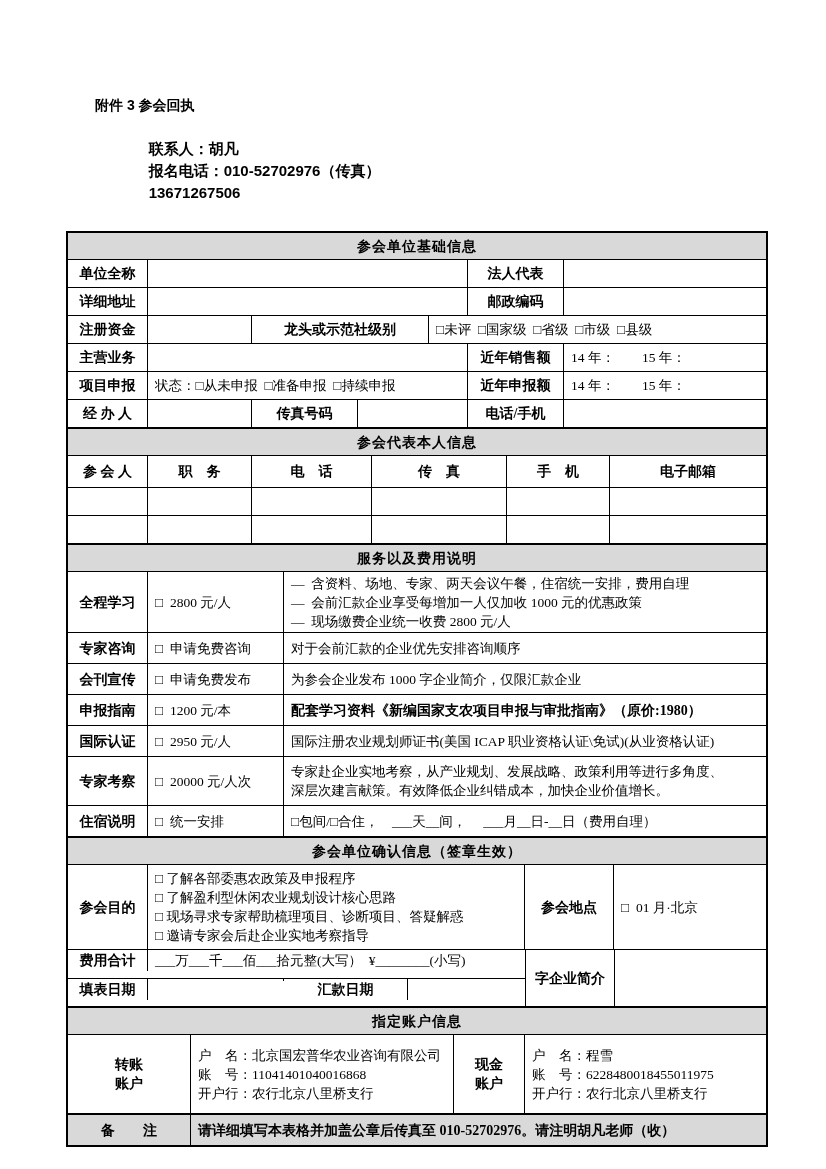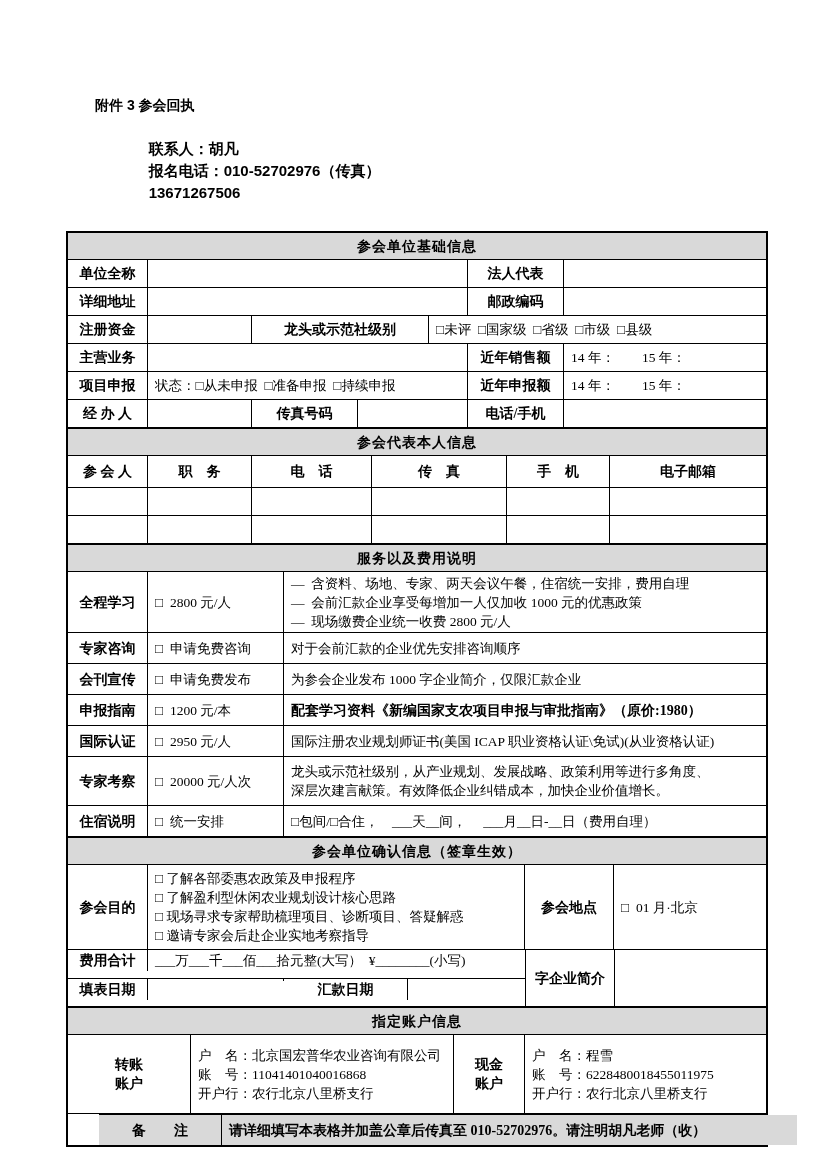--- a/index.html
+++ b/index.html
@@ -16,21 +16,21 @@
   .contact-line {
     margin-left:125px; font-size:15px; font-weight:bold; line-height:22px;
     font-family:"Liberation Sans","DejaVu Sans",sans-serif; white-space:pre-wrap;
   }
   .contact-line span { margin-right:28px;padding-left:7px; }
   .tbl {
     margin-left:66px; margin-top:5px; width:702px; box-sizing:border-box;
     border:2px solid #000;
   }
   .row { display:flex; align-items:stretch; border-bottom:1px solid #000; }
-  .row:last-child { border-bottom:none;margin-left:31px; }
+  .row:last-child { border-bottom:none; }
   .row.thick { border-top:1px solid #000; }
   .c {
     box-sizing:border-box; border-right:1px solid #000;
     display:flex; align-items:center; padding:1px 7px;
     font-size:13.5px; line-height:19px; white-space:pre-wrap; overflow:hidden;
   }
   .c:last-child { border-right:none; }
   .lbl { font-weight:bold; justify-content:center; text-align:center; padding:1px 2px; font-size:14px; }
   .sec {
     background:#d9d9d9; font-weight:bold; justify-content:center; text-align:right;
@@ -167,21 +167,21 @@
 
     <div class="row" style="height:30px">
       <div class="c lbl" style="flex:0 0 80px">国际认证</div>
       <div class="c" style="flex:0 0 136px">□  2950 元/人</div>
       <div class="c" style="flex:0 0 482px">国际注册农业规划师证书(美国 ICAP 职业资格认证\免试)(从业资格认证)</div>
     </div>
 
     <div class="row" style="height:48px">
       <div class="c lbl" style="flex:0 0 80px">专家考察</div>
       <div class="c" style="flex:0 0 136px">□  20000 元/人次</div>
-      <div class="c" style="flex:0 0 482px">龙头或示范社级别，从产业规划、发展战略、政策利用等进行多角度、
+      <div class="c" style="flex:0 0 482px">专家赴企业实地考察，从产业规划、发展战略、政策利用等进行多角度、
 深层次建言献策。有效降低企业纠错成本，加快企业价值增长。</div>
     </div>
 
     <div class="row" style="height:30px">
       <div class="c lbl" style="flex:0 0 80px">住宿说明</div>
       <div class="c" style="flex:0 0 136px">□  统一安排</div>
       <div class="c" style="flex:0 0 482px">□包间/□合住，    ___天__间，     ___月__日-__日（费用自理）</div>
     </div>
 
     <div class="row thick" style="height:26px">

